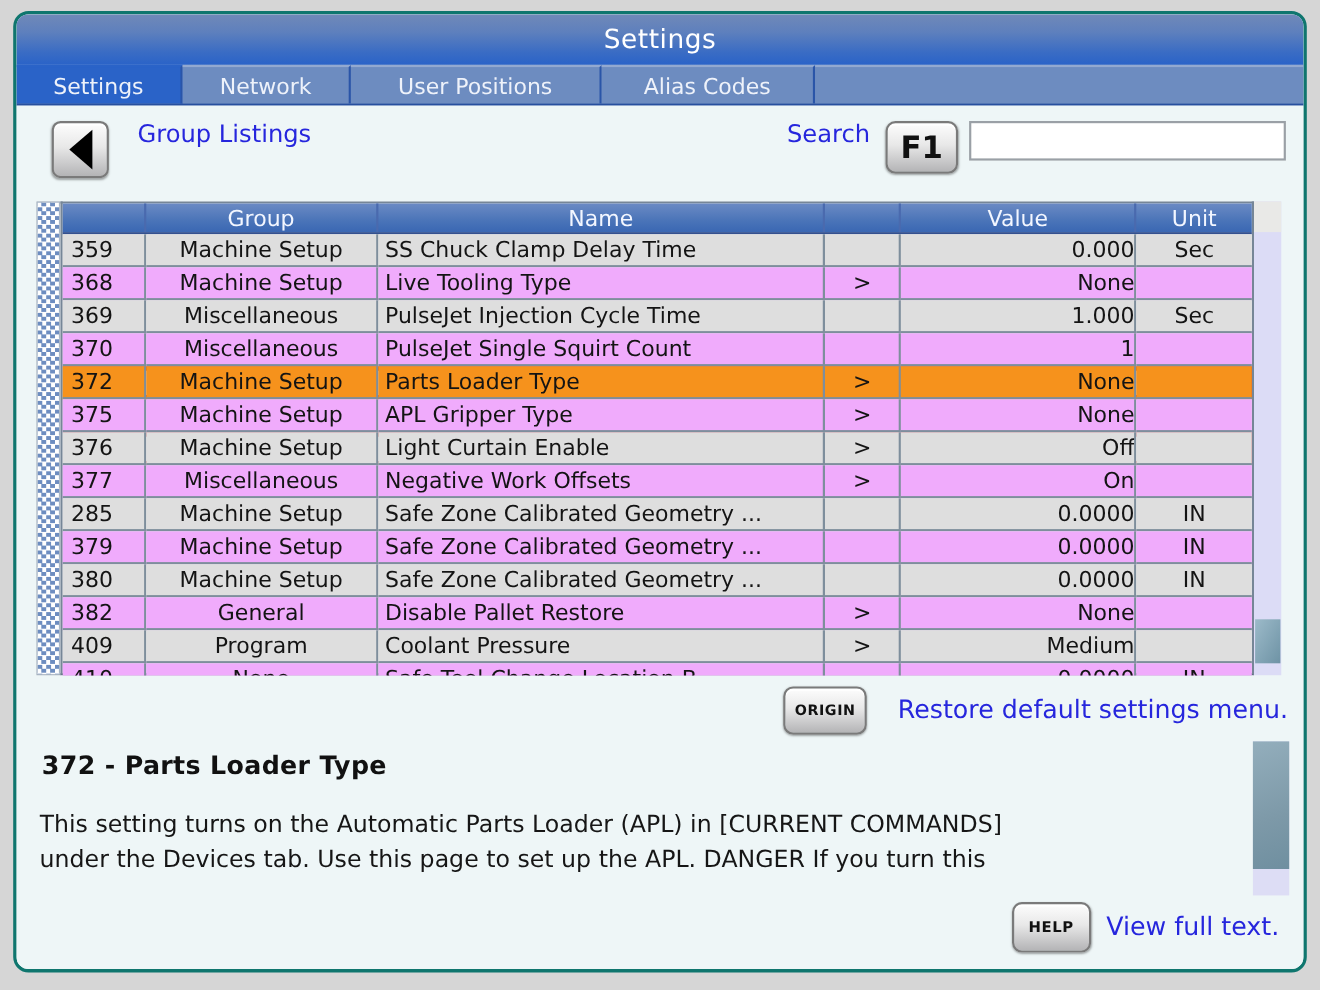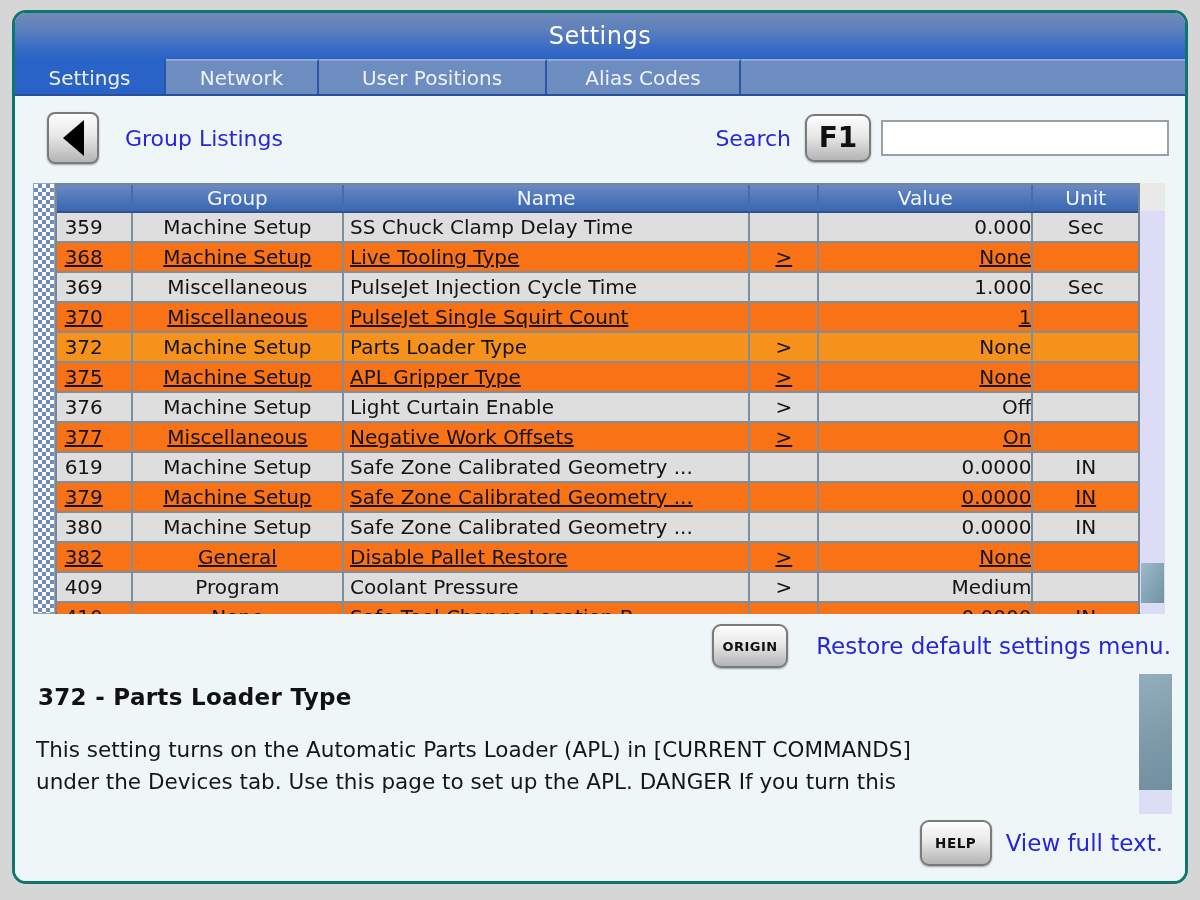--- a/index.html
+++ b/index.html
@@ -23,21 +23,21 @@
   .tab:nth-child(4){width:194px;}
   .tabfill{flex:1;background:#6d8cc0;border-top:2px solid #93a9d0;}
   
   .content{position:relative;height:789px;background:#eef6f7;}
   .link{color:var(--link-blue,#2626dd);text-decoration:none;cursor:pointer;}
   
   .key{background:linear-gradient(180deg,#fdfdfd 0%,#e8e8e8 45%,#b4b4b6 100%);
     border:2px solid #7a7a7a;border-radius:9px;box-shadow:inset 0 2px 0 #ffffff,0 1px 2px rgba(0,0,0,.35);
     color:#111;font-weight:bold;font-family:inherit;display:flex;align-items:center;justify-content:center;cursor:pointer;}
   
-  .toolbar{position:absolute;left:0;top:14px;width:100%;height:56px;display:flex;align-items:center;}
+  .toolbar{position:absolute;left:0;top:14px;width:100%;height:56px;display:flex;}
   .back-key{width:52px;height:52px;margin-left:32px;border-radius:8px;}
   .tri{width:0;height:0;border-top:18px solid transparent;border-bottom:18px solid transparent;
     border-right:21px solid #000;}
   .gl-link{margin-left:26px;font-size:22px;}
   .search-label{margin-left:auto;font-size:22px;}
   .f1-key{width:66px;height:48px;margin:0 10px 1px 14px;font-size:28px;}
   .search-input{width:288px;height:36px;margin-right:16px;border:2px solid #9aa0a6;background:#fff;
     font-size:20px;padding:0 8px;outline:none;}
   
   .table{position:absolute;left:18px;top:87px;width:1132px;height:431px;overflow:hidden;
@@ -46,21 +46,21 @@
     background:repeating-conic-gradient(#6d8dc0 0% 25%,#ffffff 0% 50%);background-size:8px 8px;
     border:1px solid #9aa6b5;}
   .grid{position:absolute;left:22px;top:0;width:1085px;height:100%;
     border:2px solid #768697;border-bottom:2px solid #5d6d7d;background:#fff;}
   .hrow{display:flex;height:28px;background:linear-gradient(180deg,#6b8ac4 0%,#4a74b8 60%,#3a67b3 100%);
     border-bottom:2px solid #33508f;}
   .hcell{color:#f2f6ff;font-size:20px;display:flex;align-items:center;justify-content:center;
     border-right:2px solid #4a6aae;}
   .trow{display:flex;height:30px;}
   .trow.gray .cell{background:#dedede;}
-  .trow.white .cell{background:#f97316;text-decoration:underline;}
+  .trow.white .cell{background:#f0abfc;}
   .trow.orange .cell{background:var(--selected-orange,#f6921c);}
   .trow.outlined{box-shadow:inset 0 0 0 4px var(--outline-red,#d01614);}
   .cell{font-size:20px;color:#141414;display:flex;align-items:center;
     border-right:2px solid #7e8e9c;border-bottom:2px solid #7e8e9c;overflow:hidden;white-space:nowrap;}
   .c-num{width:76px;justify-content:flex-end;padding-right:28px;}
   .c-group{width:212px;justify-content:center;}
   .c-name{width:408px;justify-content:flex-start;padding-left:6px;}
   .c-arrow{width:69px;justify-content:center;}
   .c-value{width:215px;justify-content:flex-end;padding-right:0;}
   .c-unit{width:105px;justify-content:center;border-right:none;}
@@ -187,21 +187,21 @@
             </div>
             <div class="trow white">
               <div class="cell c-num">377</div>
               <div class="cell c-group">Miscellaneous</div>
               <div class="cell c-name">Negative Work Offsets</div>
               <div class="cell c-arrow">&gt;</div>
               <div class="cell c-value">On</div>
               <div class="cell c-unit"></div>
             </div>
             <div class="trow gray">
-              <div class="cell c-num">619</div>
+              <div class="cell c-num">285</div>
               <div class="cell c-group">Machine Setup</div>
               <div class="cell c-name">Safe Zone Calibrated Geometry ...</div>
               <div class="cell c-arrow"></div>
               <div class="cell c-value">0.0000</div>
               <div class="cell c-unit">IN</div>
             </div>
             <div class="trow white">
               <div class="cell c-num">379</div>
               <div class="cell c-group">Machine Setup</div>
               <div class="cell c-name">Safe Zone Calibrated Geometry ...</div>

